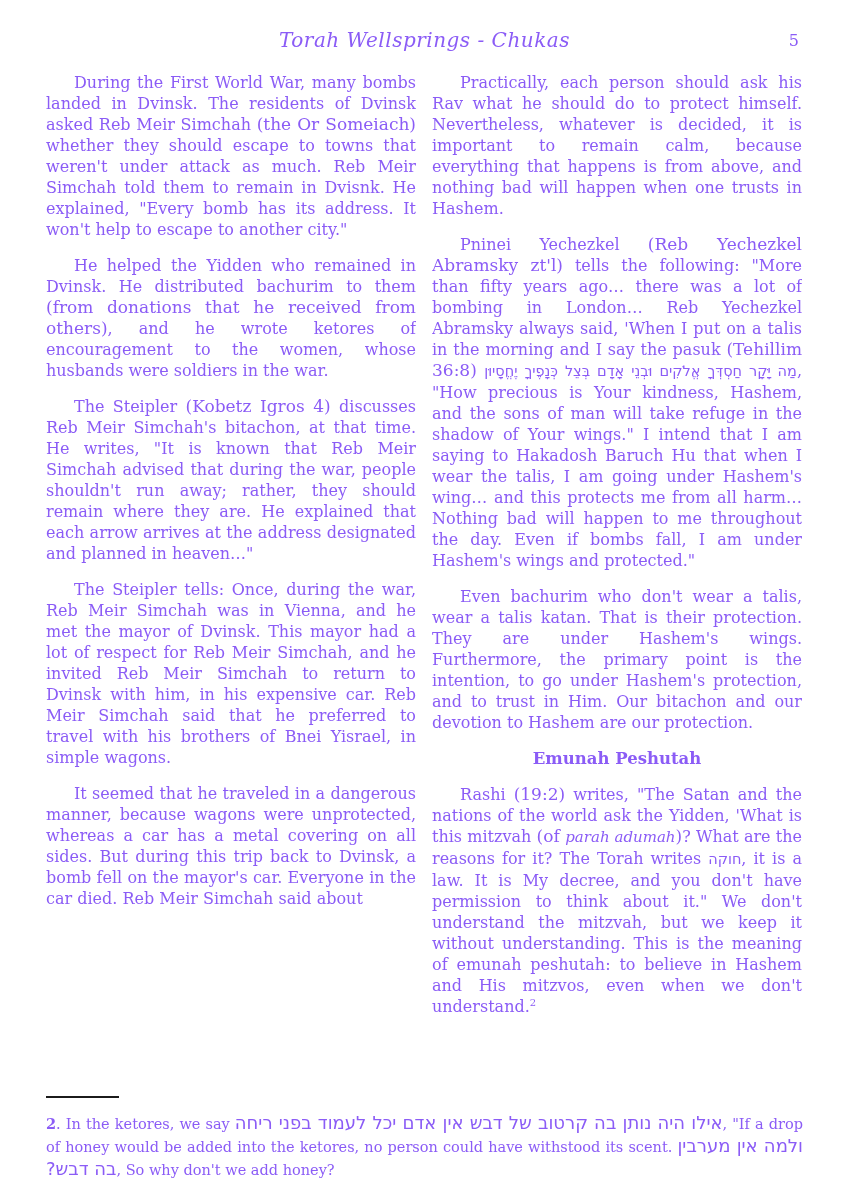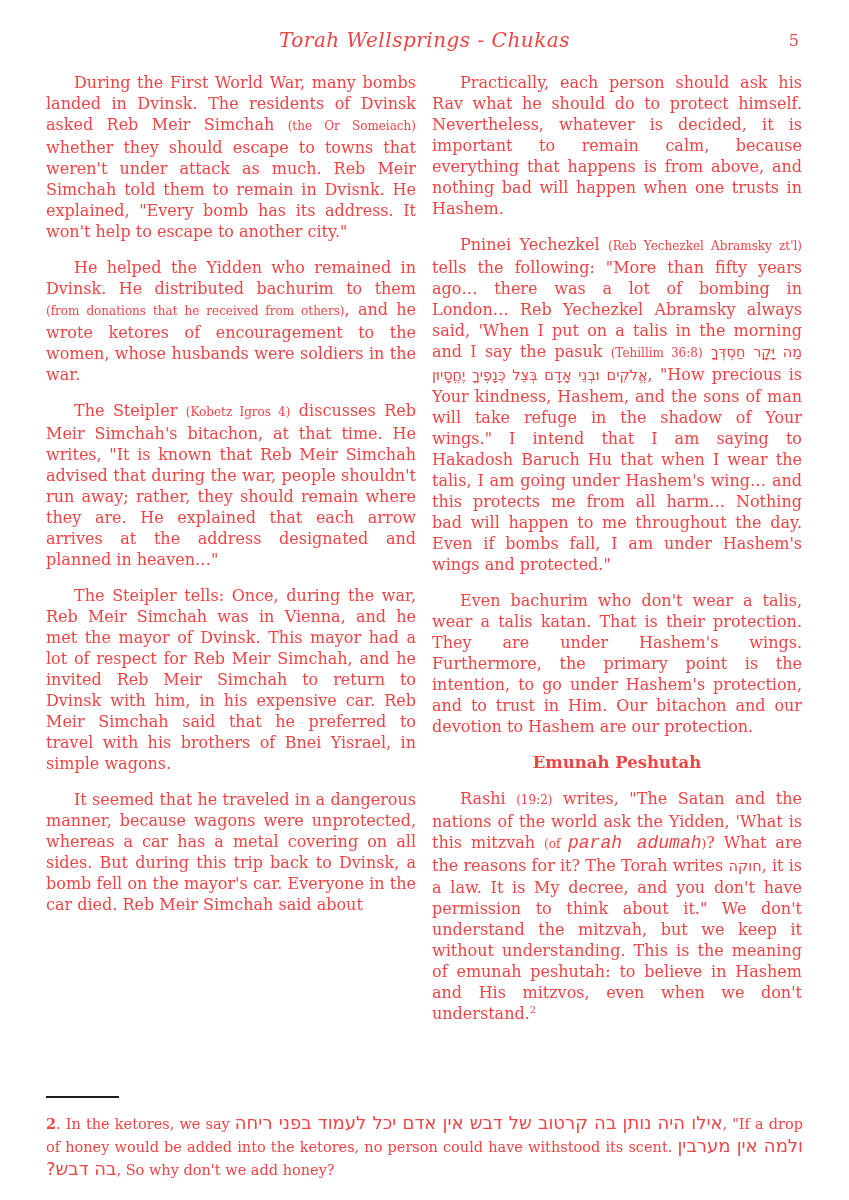--- a/index.html
+++ b/index.html
@@ -6,21 +6,21 @@
     margin: 0;
     padding: 0;
     background: #ffffff;
   }
   .page {
     position: relative;
     width: 849px;
     height: 1200px;
     background: #ffffff;
     font-family: "DejaVu Serif", serif;
-    color: #ef4444;
+    color: #8b5cf6;
     overflow: hidden;
   }
   .header {
     position: absolute;
     top: 28px;
     left: 46px;
     right: 46px;
     height: 30px;
   }
   .title {
@@ -61,22 +61,22 @@
     margin: 14px 0 15px 0;
     text-align: center;
     text-indent: 0;
     font-weight: bold;
     font-size: 16.5px;
     line-height: 21px;
   }
   .seg-n {}
   .seg-i { }
   .seg-b { font-weight: bold; }
-  .seg-sm { font-size: 12px; }
-  .seg-smi { font-size: 18px; font-style: italic; font-family: Liberation Mono, monospace; }
+  .seg-sm { font-size: 17px; }
+  .seg-smi { font-size: 15px; font-style: italic; }
   .seg-sup { vertical-align: super; font-size: 10px; line-height: 0; }
   .seg-he {
     font-family: "DejaVu Sans", sans-serif;
     font-size: 14.5px;
     direction: rtl;
     unicode-bidi: isolate;
   }
   .footnote-rule {
     position: absolute;
     left: 46px;

